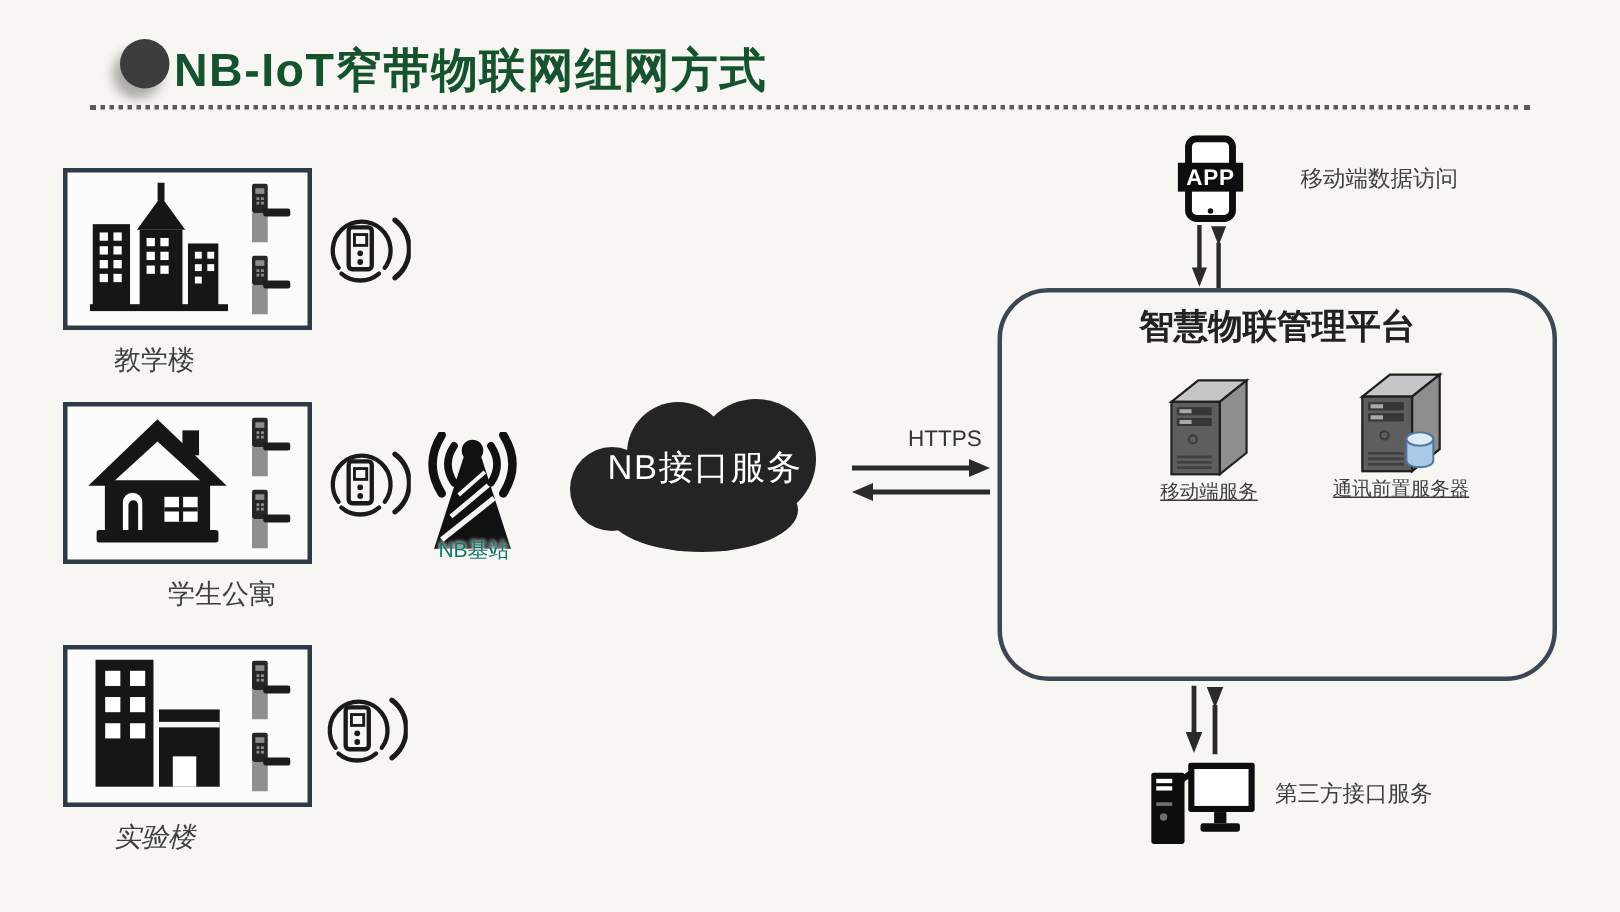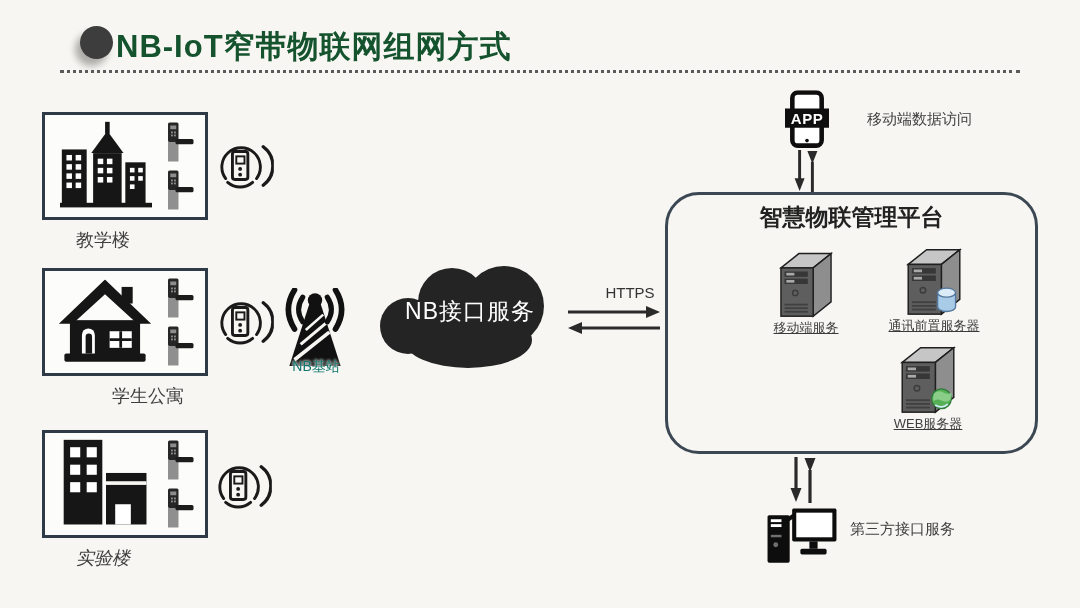--- a/index.html
+++ b/index.html
@@ -278,31 +278,20 @@
       <use href="#sym-server"></use>
       <g>
         <path d="M38 52 v16 a10 5 0 0 0 20 0 v-16 z" fill="#a8cbe8" stroke="#53769c" stroke-width="1.5"></path>
         <ellipse cx="48" cy="52" rx="10" ry="5" fill="#dcebf8" stroke="#53769c" stroke-width="1.5"></ellipse>
       </g>
     </svg>
     <div class="lbl">通讯前置服务器</div>
   </div>
 
 
-  <div class="abs srv" style="left:870px;top:344px;">
-    <svg width="62" height="70" viewBox="0 0 68 78" style="margin:0 auto;">
-      <use href="#sym-server"></use>
-      <g>
-        <circle cx="49" cy="61" r="11" fill="#55b055" stroke="#2e7a3a" stroke-width="1.3"></circle>
-        <path d="M41 55 q5 -4 10 -1 q6 3 9 0 q1 4 -1 8 q-5 4 -10 1 q-6 -3 -9 1 q-1 -5 1 -9" fill="#8fd08f" opacity="0.9"></path>
-        <path d="M42 68 a11 11 0 0 0 14 -1" fill="none" stroke="#cfe9f5" stroke-width="2"></path>
-      </g>
-    </svg>
-    <div class="lbl">WEB服务器</div>
-  </div>
 
   <svg class="abs" style="left:790px;top:457px;" width="26" height="46" viewBox="0 0 26 46">
       <use href="#sym-varrows"></use>
     </svg>
   <svg class="abs" style="left:764px;top:502px;" width="76" height="64" viewBox="0 0 92 78">
       <use href="#sym-pc"></use>
     </svg>
   <div class="abs side-label" style="left:850px;top:520px;">第三方接口服务</div>
 
 </div>

